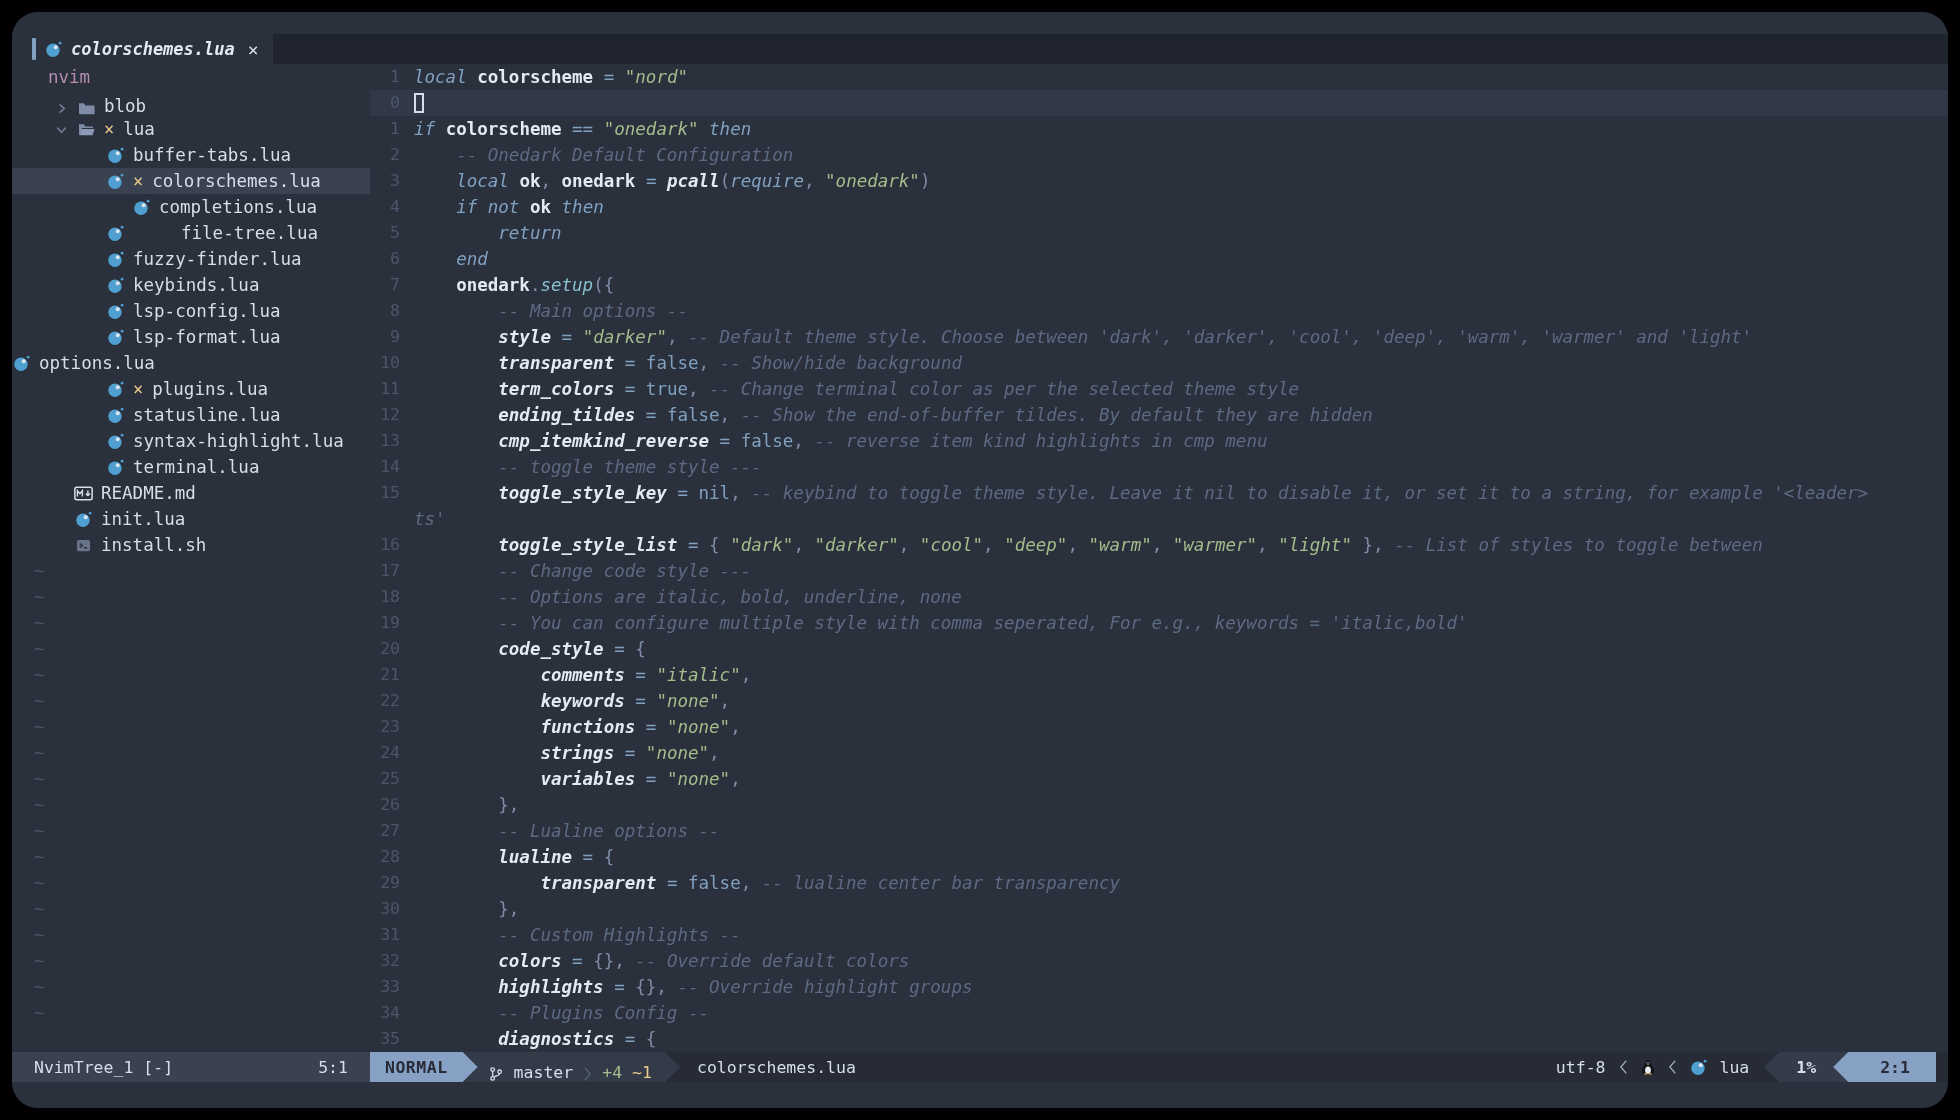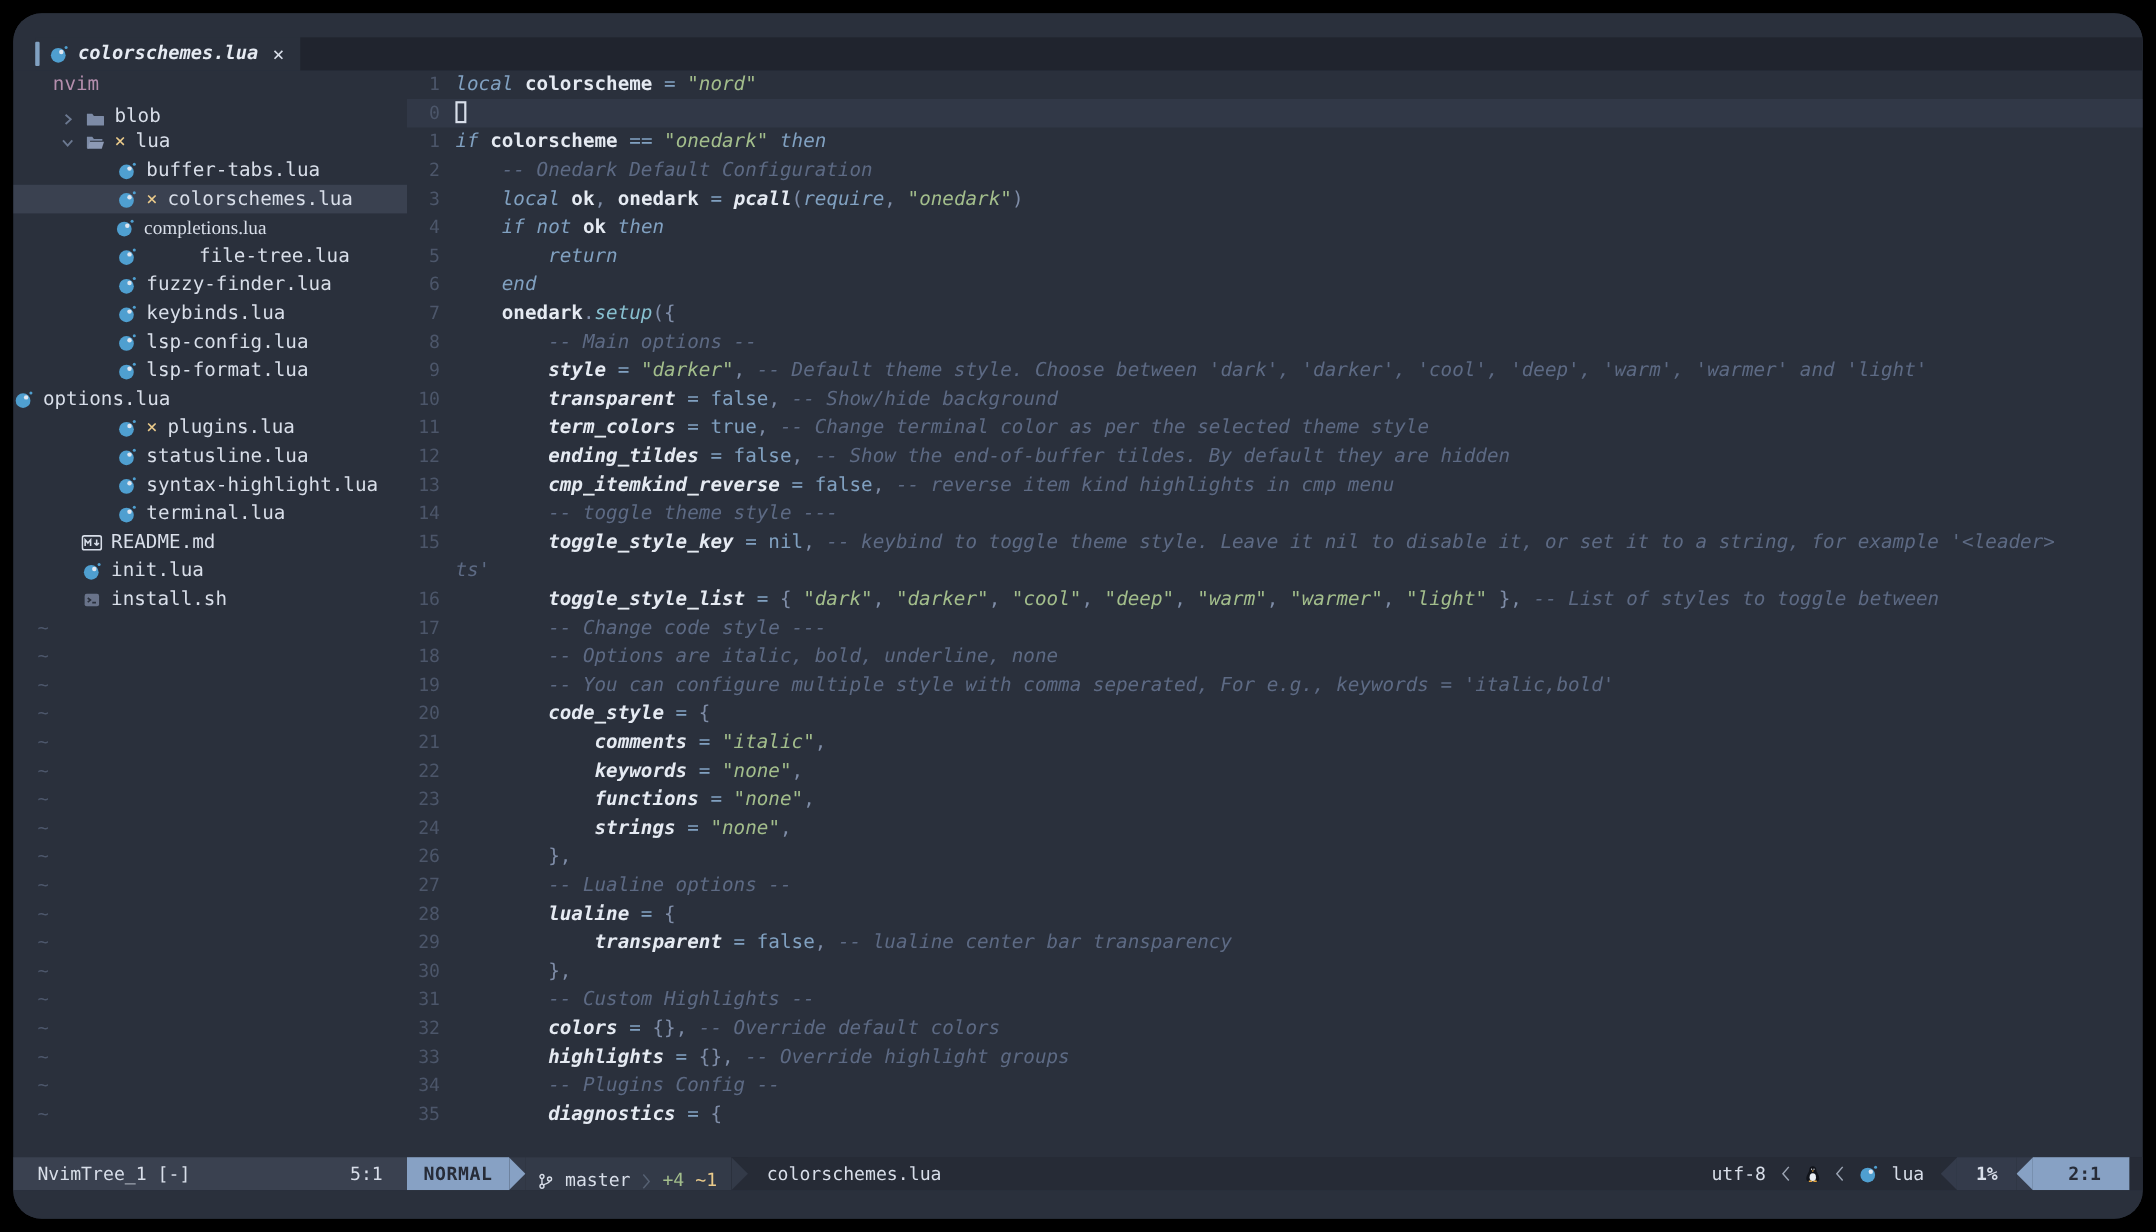--- a/index.html
+++ b/index.html
@@ -101,21 +101,21 @@
         <div class="tree-row" style="padding-left: 94px;"><span class="tree-icon"><svg viewBox="0 0 16 16" width="17" height="17">
               <circle cx="7.5" cy="8.7" r="6.3" fill="#4f9fd0"></circle>
               <circle cx="10.1" cy="5.9" r="1.9" fill="#dfe6f0"></circle>
               <circle cx="14.2" cy="2.1" r="1.3" fill="#4f9fd0"></circle>
             </svg></span><span class="tree-label">buffer-tabs.lua</span></div>
         <div class="tree-row selected" style="padding-left: 94px;"><span class="tree-icon"><svg viewBox="0 0 16 16" width="17" height="17">
               <circle cx="7.5" cy="8.7" r="6.3" fill="#4f9fd0"></circle>
               <circle cx="10.1" cy="5.9" r="1.9" fill="#dfe6f0"></circle>
               <circle cx="14.2" cy="2.1" r="1.3" fill="#4f9fd0"></circle>
             </svg></span><span class="tree-mod">×</span><span class="tree-label">colorschemes.lua</span></div>
-        <div class="tree-row" style="padding-left: 92px; font-family: Liberation Serif, serif;"><span class="tree-icon"><svg viewBox="0 0 16 16" width="17" height="17">
+        <div class="tree-row" style="padding-left: 120px;"><span class="tree-icon"><svg viewBox="0 0 16 16" width="17" height="17">
               <circle cx="7.5" cy="8.7" r="6.3" fill="#4f9fd0"></circle>
               <circle cx="10.1" cy="5.9" r="1.9" fill="#dfe6f0"></circle>
               <circle cx="14.2" cy="2.1" r="1.3" fill="#4f9fd0"></circle>
             </svg></span><span class="tree-label">completions.lua</span></div>
         <div class="tree-row" style="padding-left: 94px; gap: 48px;"><span class="tree-icon"><svg viewBox="0 0 16 16" width="17" height="17">
               <circle cx="7.5" cy="8.7" r="6.3" fill="#4f9fd0"></circle>
               <circle cx="10.1" cy="5.9" r="1.9" fill="#dfe6f0"></circle>
               <circle cx="14.2" cy="2.1" r="1.3" fill="#4f9fd0"></circle>
             </svg></span><span class="tree-label">file-tree.lua</span></div>
         <div class="tree-row" style="padding-left: 94px;"><span class="tree-icon"><svg viewBox="0 0 16 16" width="17" height="17">
@@ -218,20 +218,21 @@
         <div class="code-row"><span class="gutter"></span><div class="code-content"><span class="seg-com">ts'</span></div></div>
         <div class="code-row"><span class="gutter">16</span><div class="code-content"><span class="seg-plain">        </span><span class="seg-prop">toggle_style_list</span><span class="seg-plain"> </span><span class="seg-op">=</span><span class="seg-plain"> </span><span class="seg-punct">{</span><span class="seg-plain"> </span><span class="seg-str">"dark"</span><span class="seg-punct">,</span><span class="seg-plain"> </span><span class="seg-str">"darker"</span><span class="seg-punct">,</span><span class="seg-plain"> </span><span class="seg-str">"cool"</span><span class="seg-punct">,</span><span class="seg-plain"> </span><span class="seg-str">"deep"</span><span class="seg-punct">,</span><span class="seg-plain"> </span><span class="seg-str">"warm"</span><span class="seg-punct">,</span><span class="seg-plain"> </span><span class="seg-str">"warmer"</span><span class="seg-punct">,</span><span class="seg-plain"> </span><span class="seg-str">"light"</span><span class="seg-plain"> </span><span class="seg-punct">},</span><span class="seg-plain"> </span><span class="seg-com">-- List of styles to toggle between</span></div></div>
         <div class="code-row"><span class="gutter">17</span><div class="code-content"><span class="seg-plain">        </span><span class="seg-com">-- Change code style ---</span></div></div>
         <div class="code-row"><span class="gutter">18</span><div class="code-content"><span class="seg-plain">        </span><span class="seg-com">-- Options are italic, bold, underline, none</span></div></div>
         <div class="code-row"><span class="gutter">19</span><div class="code-content"><span class="seg-plain">        </span><span class="seg-com">-- You can configure multiple style with comma seperated, For e.g., keywords = 'italic,bold'</span></div></div>
         <div class="code-row"><span class="gutter">20</span><div class="code-content"><span class="seg-plain">        </span><span class="seg-prop">code_style</span><span class="seg-plain"> </span><span class="seg-op">=</span><span class="seg-plain"> </span><span class="seg-punct">{</span></div></div>
         <div class="code-row"><span class="gutter">21</span><div class="code-content"><span class="seg-plain">            </span><span class="seg-prop">comments</span><span class="seg-plain"> </span><span class="seg-op">=</span><span class="seg-plain"> </span><span class="seg-str">"italic"</span><span class="seg-punct">,</span></div></div>
         <div class="code-row"><span class="gutter">22</span><div class="code-content"><span class="seg-plain">            </span><span class="seg-prop">keywords</span><span class="seg-plain"> </span><span class="seg-op">=</span><span class="seg-plain"> </span><span class="seg-str">"none"</span><span class="seg-punct">,</span></div></div>
         <div class="code-row"><span class="gutter">23</span><div class="code-content"><span class="seg-plain">            </span><span class="seg-prop">functions</span><span class="seg-plain"> </span><span class="seg-op">=</span><span class="seg-plain"> </span><span class="seg-str">"none"</span><span class="seg-punct">,</span></div></div>
         <div class="code-row"><span class="gutter">24</span><div class="code-content"><span class="seg-plain">            </span><span class="seg-prop">strings</span><span class="seg-plain"> </span><span class="seg-op">=</span><span class="seg-plain"> </span><span class="seg-str">"none"</span><span class="seg-punct">,</span></div></div>
+        <div class="code-row"><span class="gutter">25</span><div class="code-content"><span class="seg-plain">            </span><span class="seg-prop">variables</span><span class="seg-plain"> </span><span class="seg-op">=</span><span class="seg-plain"> </span><span class="seg-str">"none"</span><span class="seg-punct">,</span></div></div>
         <div class="code-row"><span class="gutter">26</span><div class="code-content"><span class="seg-plain">        </span><span class="seg-punct">},</span></div></div>
         <div class="code-row"><span class="gutter">27</span><div class="code-content"><span class="seg-plain">        </span><span class="seg-com">-- Lualine options --</span></div></div>
         <div class="code-row"><span class="gutter">28</span><div class="code-content"><span class="seg-plain">        </span><span class="seg-prop">lualine</span><span class="seg-plain"> </span><span class="seg-op">=</span><span class="seg-plain"> </span><span class="seg-punct">{</span></div></div>
         <div class="code-row"><span class="gutter">29</span><div class="code-content"><span class="seg-plain">            </span><span class="seg-prop">transparent</span><span class="seg-plain"> </span><span class="seg-op">=</span><span class="seg-plain"> </span><span class="seg-bool">false</span><span class="seg-punct">,</span><span class="seg-plain"> </span><span class="seg-com">-- lualine center bar transparency</span></div></div>
         <div class="code-row"><span class="gutter">30</span><div class="code-content"><span class="seg-plain">        </span><span class="seg-punct">},</span></div></div>
         <div class="code-row"><span class="gutter">31</span><div class="code-content"><span class="seg-plain">        </span><span class="seg-com">-- Custom Highlights --</span></div></div>
         <div class="code-row"><span class="gutter">32</span><div class="code-content"><span class="seg-plain">        </span><span class="seg-prop">colors</span><span class="seg-plain"> </span><span class="seg-op">=</span><span class="seg-plain"> </span><span class="seg-punct">{},</span><span class="seg-plain"> </span><span class="seg-com">-- Override default colors</span></div></div>
         <div class="code-row"><span class="gutter">33</span><div class="code-content"><span class="seg-plain">        </span><span class="seg-prop">highlights</span><span class="seg-plain"> </span><span class="seg-op">=</span><span class="seg-plain"> </span><span class="seg-punct">{},</span><span class="seg-plain"> </span><span class="seg-com">-- Override highlight groups</span></div></div>
         <div class="code-row"><span class="gutter">34</span><div class="code-content"><span class="seg-plain">        </span><span class="seg-com">-- Plugins Config --</span></div></div>
         <div class="code-row"><span class="gutter">35</span><div class="code-content"><span class="seg-plain">        </span><span class="seg-prop">diagnostics</span><span class="seg-plain"> </span><span class="seg-op">=</span><span class="seg-plain"> </span><span class="seg-punct">{</span></div></div>

